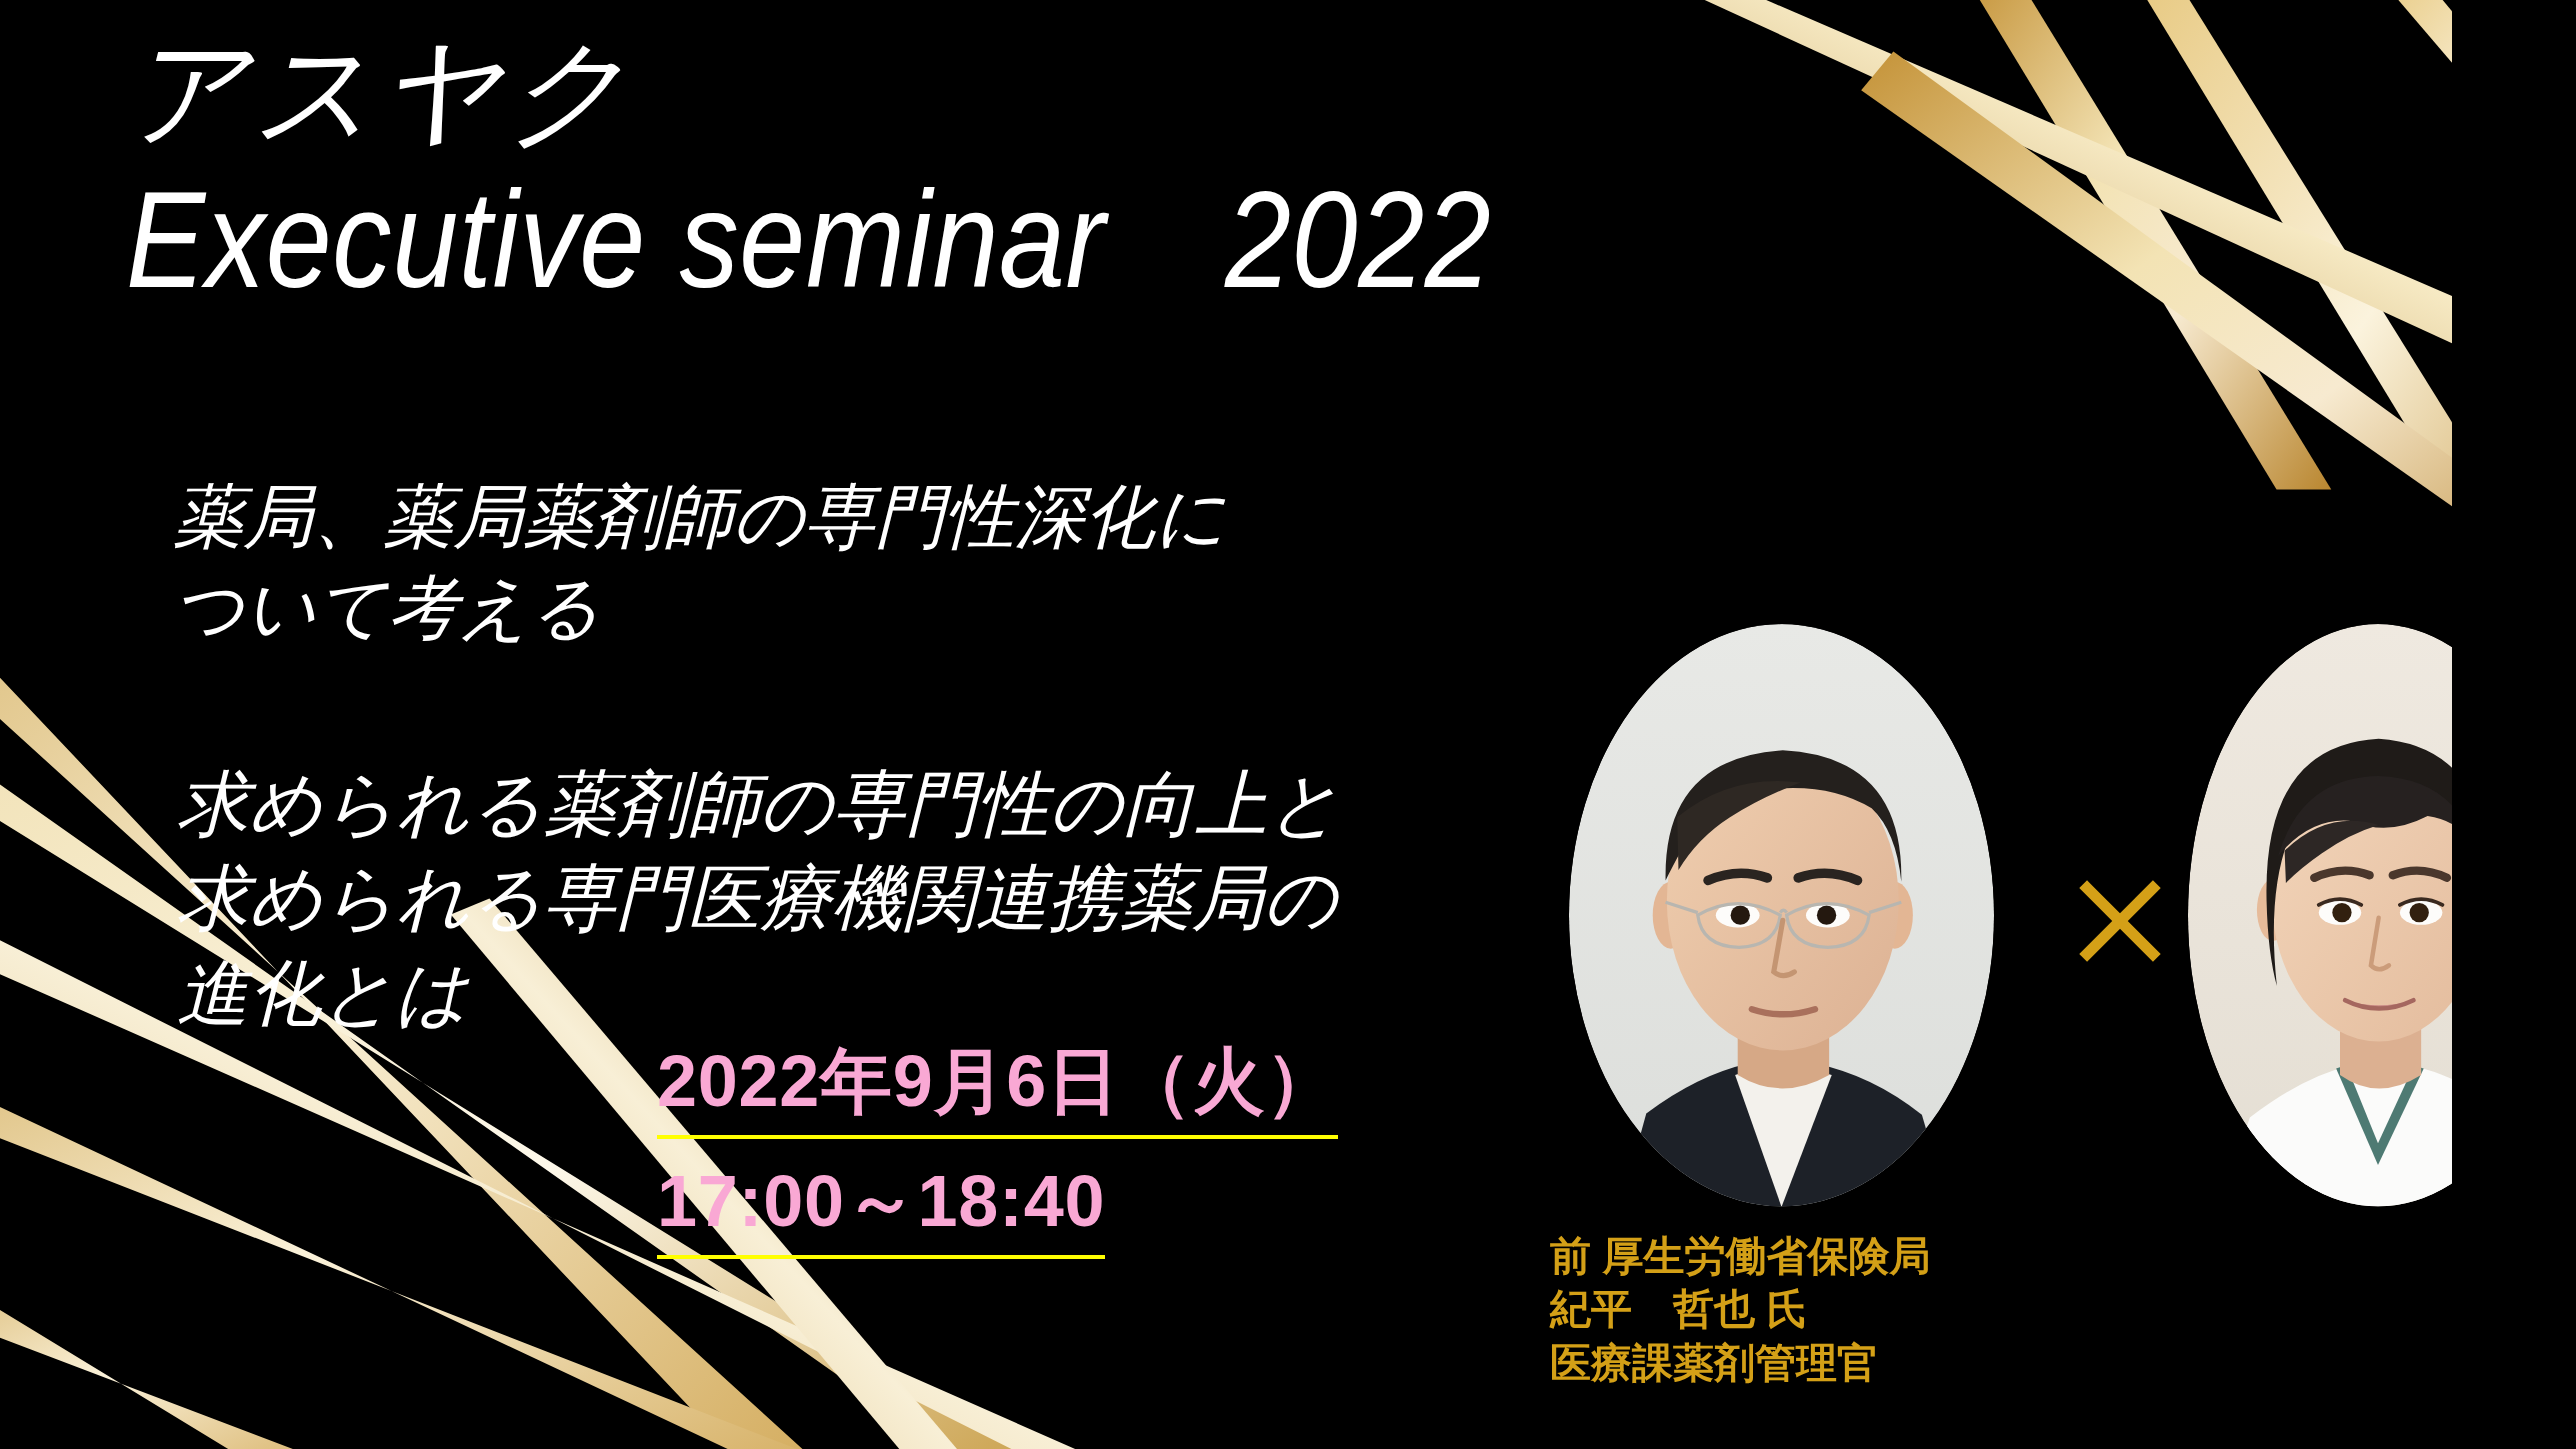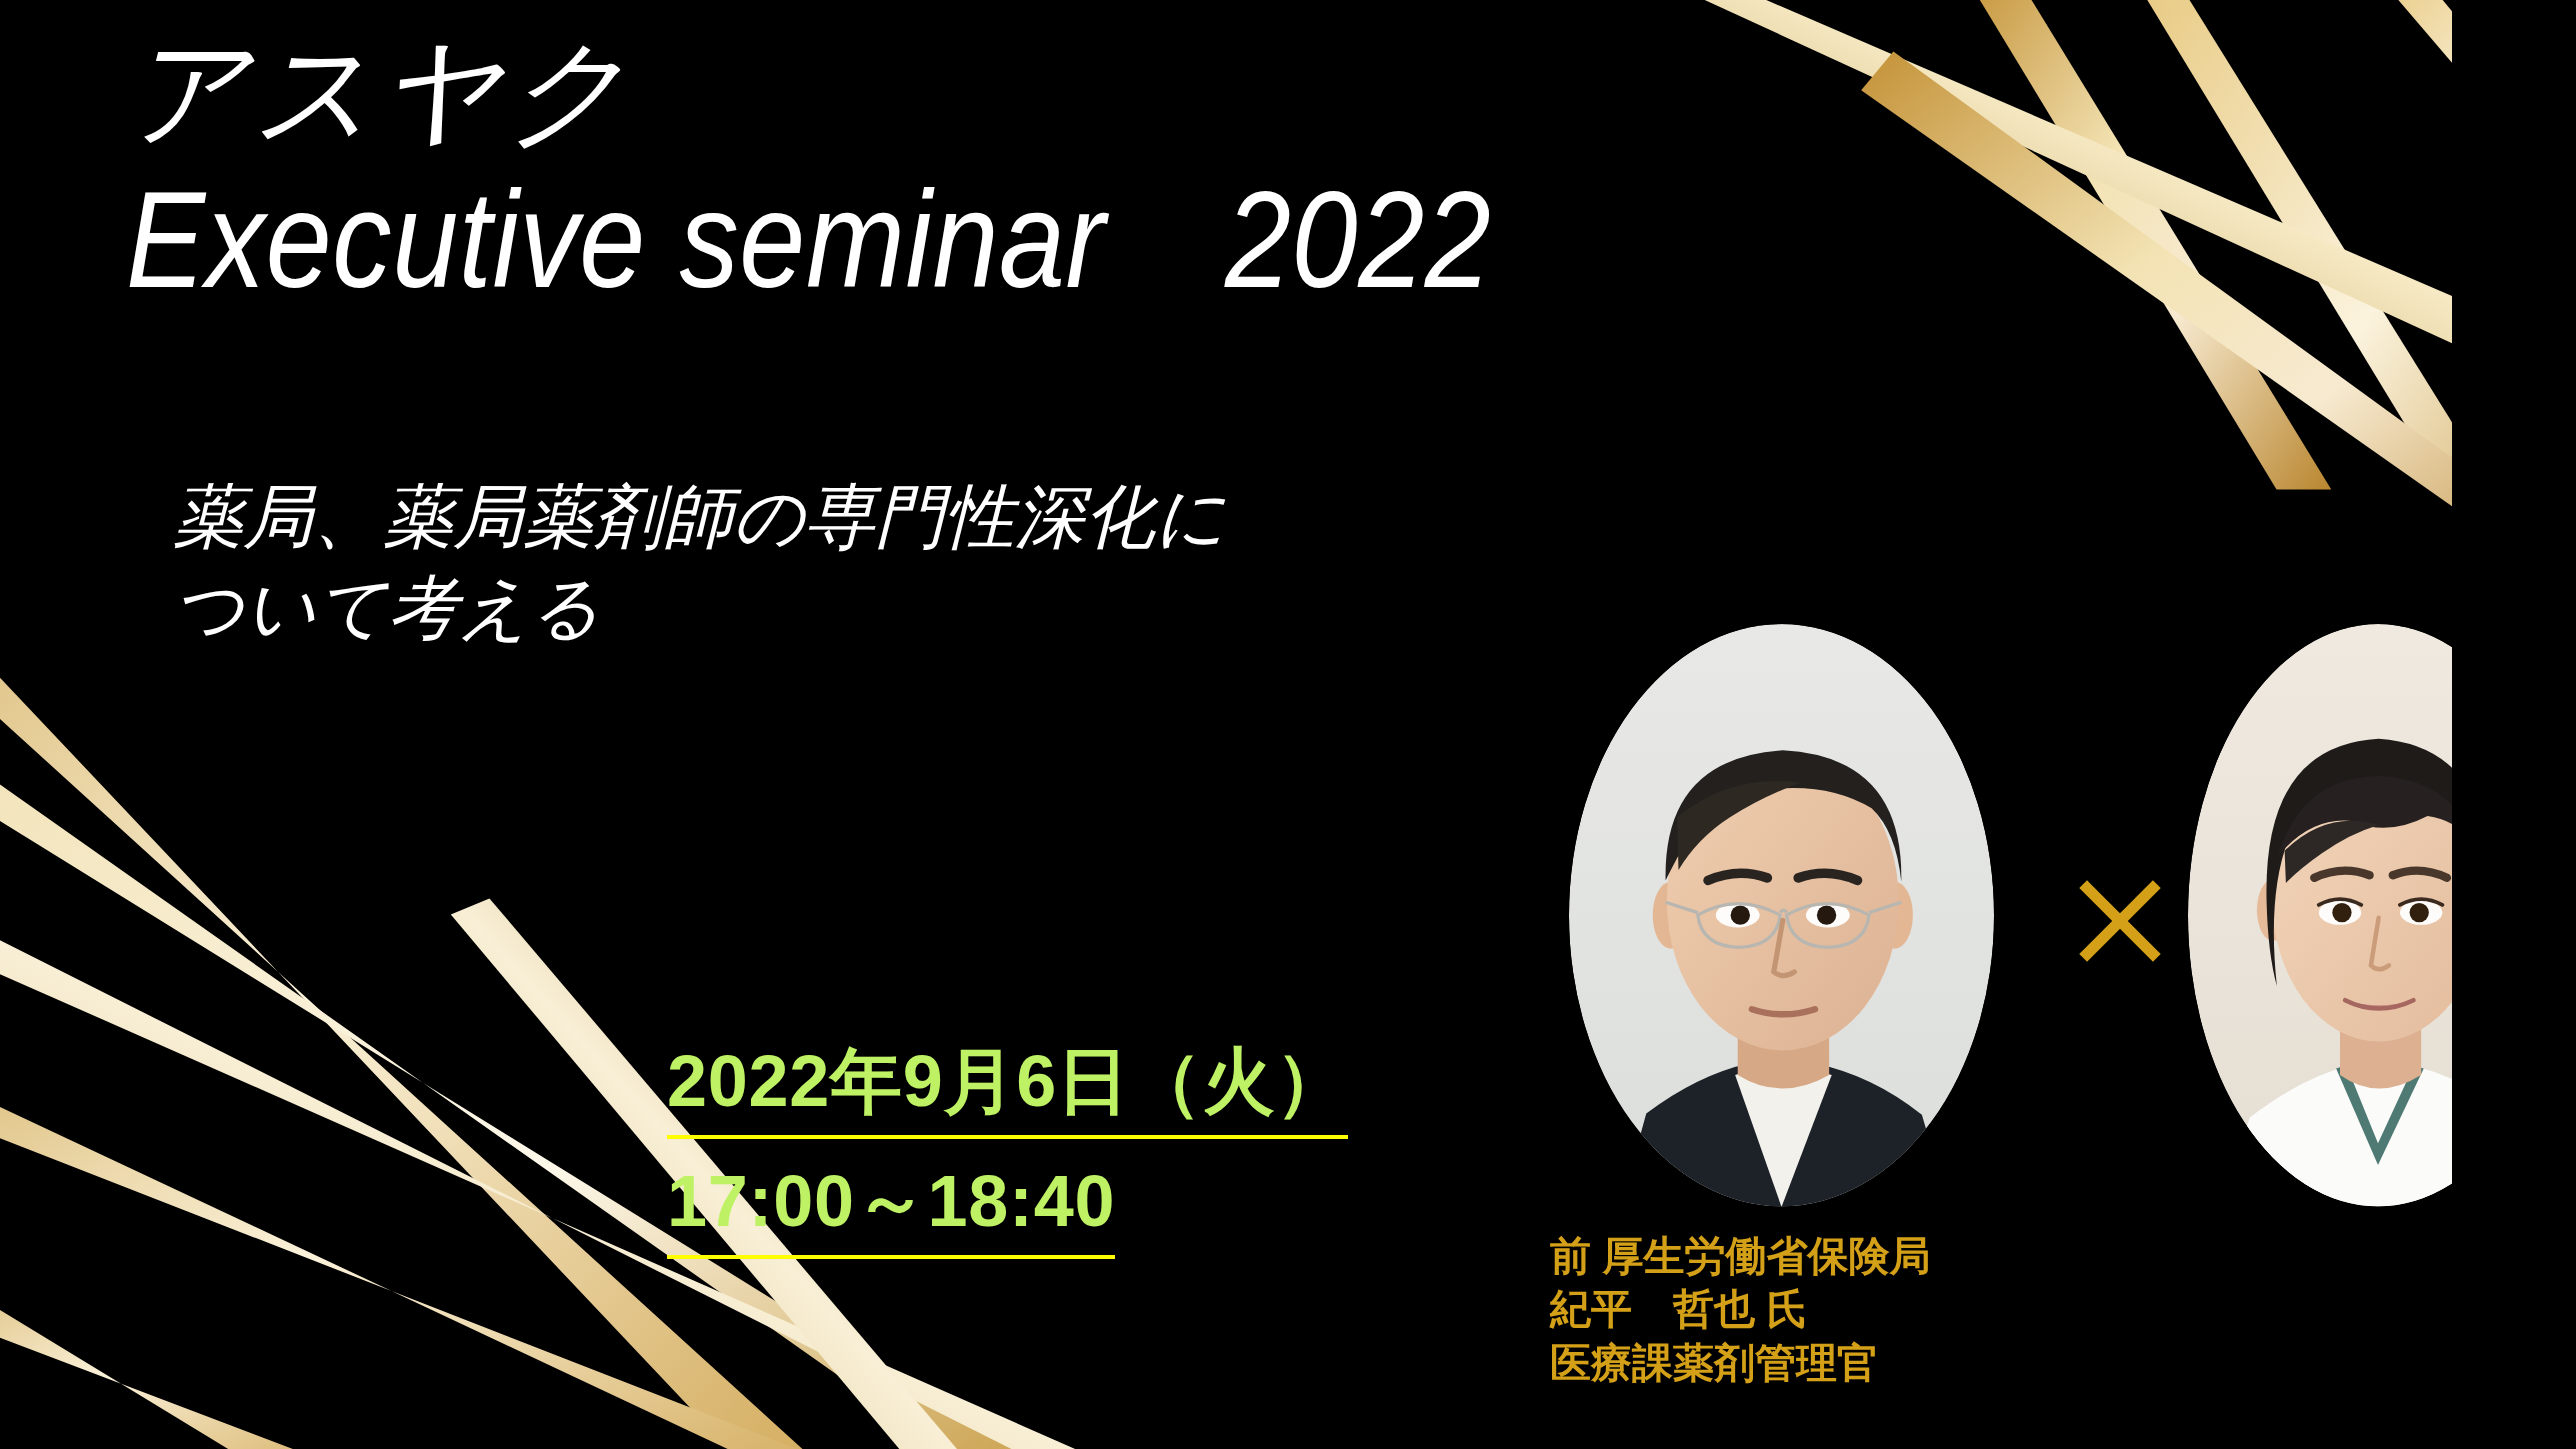--- a/index.html
+++ b/index.html
@@ -90,33 +90,32 @@
     font-family: "DejaVu Sans", "Liberation Sans", sans-serif;
   }
 
   
   .datetime-block {
     position: absolute;
     left: 657px;
     top: 1030px;
   }
   .dt-line {
-    color: #bef264;
+    color: #f9a8d4;
     font-size: 72px;
     line-height: 1.42;
     font-weight: 700;
     letter-spacing: 0.01em;
     white-space: nowrap;
     font-family: "Liberation Sans", "DejaVu Sans", sans-serif;
     display: block;
     width: max-content;
     border-bottom: 4.5px solid #ffff00;
     padding-bottom: 2.6px;
     margin-bottom: 11.6px;
-    margin-left: 10px;
   }
 
   
   .speakers {
     position: absolute;
     left: 1550px;
     top: 612px;
     width: 1056px;
     height: 805px;
   }
@@ -220,20 +219,25 @@
   <div class="title-block">
     <div class="brand-jp">アスヤク</div>
     <div class="brand-en">Executive seminar　2022</div>
   </div>
 
   <div class="theme-block">
     <div class="theme-line">薬局、薬局薬剤師の専門性深化に</div>
     <div class="theme-line">ついて考える</div>
   </div>
 
+  <div class="lead-block">
+    <div class="lead-line">求められる薬剤師の専門性の向上と</div>
+    <div class="lead-line">求められる専門医療機関連携薬局の</div>
+    <div class="lead-line">進化とは</div>
+  </div>
 
   <div class="datetime-block">
     <span class="dt-line">2022年9月6日（火）</span>
     <span class="dt-line">17:00～18:40</span>
   </div>
 
   <div class="speakers">
 
     <div class="portrait-wrap left">
       <div class="oval">

